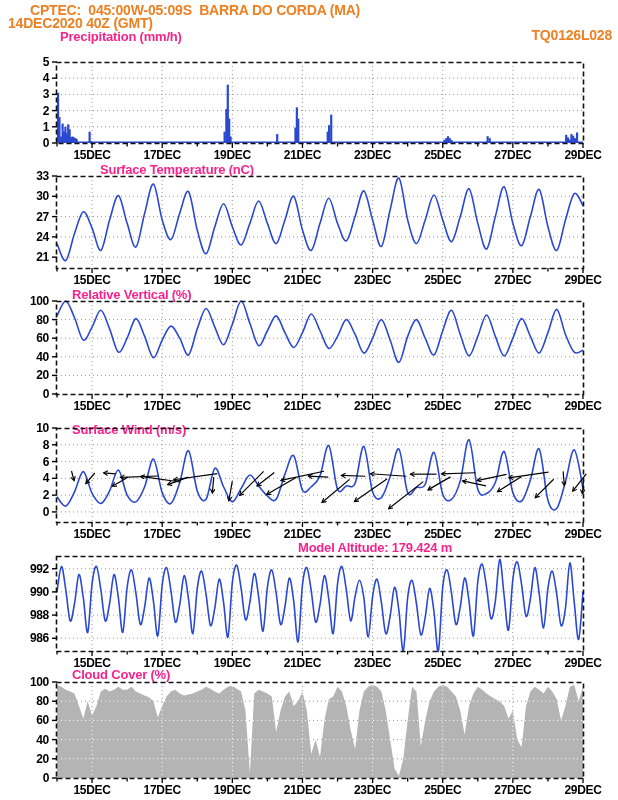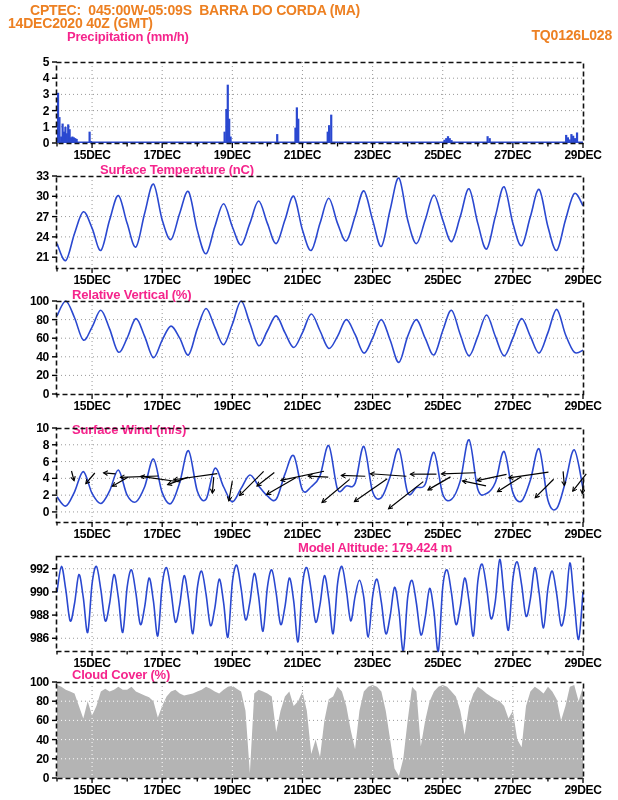--- a/index.html
+++ b/index.html
@@ -15,21 +15,21 @@
            fill:#000;letter-spacing:-0.3px;}
 </style>
 </head>
 <body>
 
 <div class="stage">
   <span class="hdr" style="left:30px;top:2px;">CPTEC:  045:00W-05:09S  BARRA DO CORDA (MA)</span>
   <span class="hdr" style="left:8px;top:15px;">14DEC2020 40Z (GMT)</span>
   <span class="hdr right" style="top:27px;">TQ0126L028</span>
 
-  <span class="ptitle" style="left:67px;top:29px;">Precipitation (mm/h)</span>
+  <span class="ptitle" style="left:60px;top:29px;">Precipitation (mm/h)</span>
   <span class="ptitle" style="left:72px;top:162px;margin-left:28px;">Surface Temperature (nC)</span>
   <span class="ptitle" style="left:72px;top:287px;">Relative Vertical (%)</span>
   <span class="ptitle" style="left:72px;top:422px;">Surface Wind (m/s)</span>
   <span class="ptitle" style="left:298px;top:540px;">Model Altitude: 179.424 m</span>
   <span class="ptitle" style="left:72px;top:667px;">Cloud Cover (%)</span>
 
   <svg id="plot" width="618" height="800">
       <defs>
         <marker id="ah" markerWidth="7" markerHeight="7" refX="4.6" refY="2.5" orient="auto" markerUnits="userSpaceOnUse">
           <path d="M0.5,0.2 L4.6,2.5 L0.5,4.8" fill="none" stroke="#000000" stroke-width="1.1"></path>

